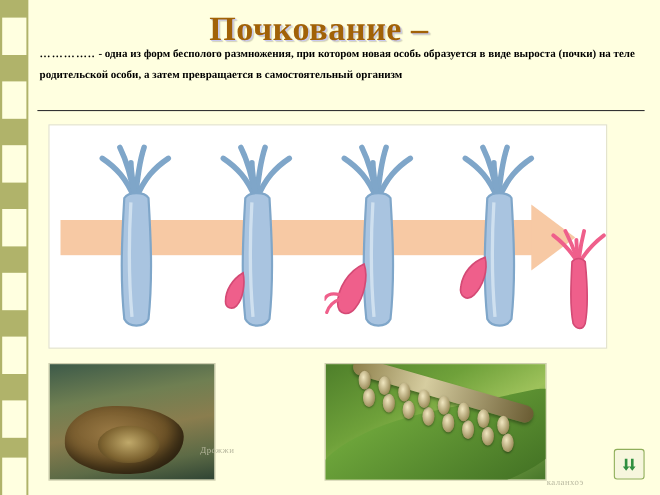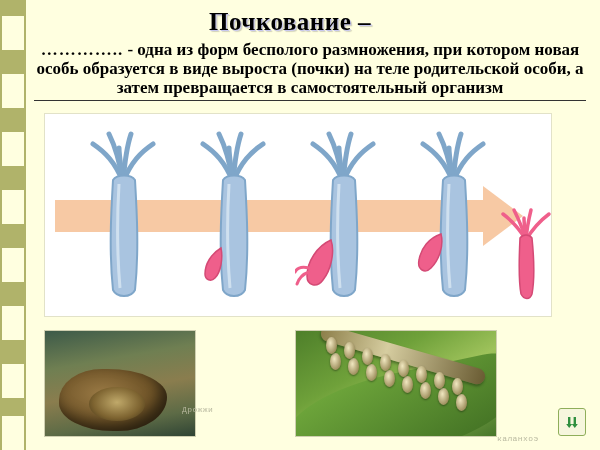--- a/index.html
+++ b/index.html
@@ -46,37 +46,37 @@
   }
   
   .title {
     position: absolute;
     left: 0;
     top: 8px;
     width: 580px;
     text-align: center;
     font-family: "Liberation Serif", serif;
     font-weight: bold;
-    font-size: 25px;
-    color: #000000;
+    font-size: 31px;
+    color: #a16207;
     letter-spacing: 0.5px;
     text-shadow: 1px 1px 0 #c8c8f0, 2px 2px 1px rgba(0,0,0,0.18);
   }
   
   .body-text {
     position: absolute;
     left: 36px;
     top: 40px;
     width: 548px;
     font-family: "Liberation Serif", serif;
     font-weight: bold;
-    font-size: 17px;
+    font-size: 10px;
     line-height: 19px;
     color: #000000;
-    text-align: center;
+    text-align: left;
   }
   .body-text .lead {
     letter-spacing: 1px;
   }
   
   .hrule {
     position: absolute;
     left: 34px;
     top: 100px;
     width: 552px;
@@ -187,21 +187,21 @@
     position: absolute;
     width: 11px;
     height: 17px;
     background: radial-gradient(ellipse at 40% 35%, #f0e7c0, #7d6b36);
     border-radius: 50%;
     box-shadow: 0 1px 2px rgba(0,0,0,0.4);
   }
   
   .wm {
     position: absolute;
-    font-family: Liberation Mono, monospace;
+    font-family: Liberation Serif, serif;
     font-size: 8px;
     color: #b9b9a0;
     letter-spacing: 0.4px;
     text-align: center;
   }
   .wm-left { left: 182px; top: 405px; }
   .wm-right { left: 497px; top: 434px; }
   
   .back-btn {
     position: absolute;

